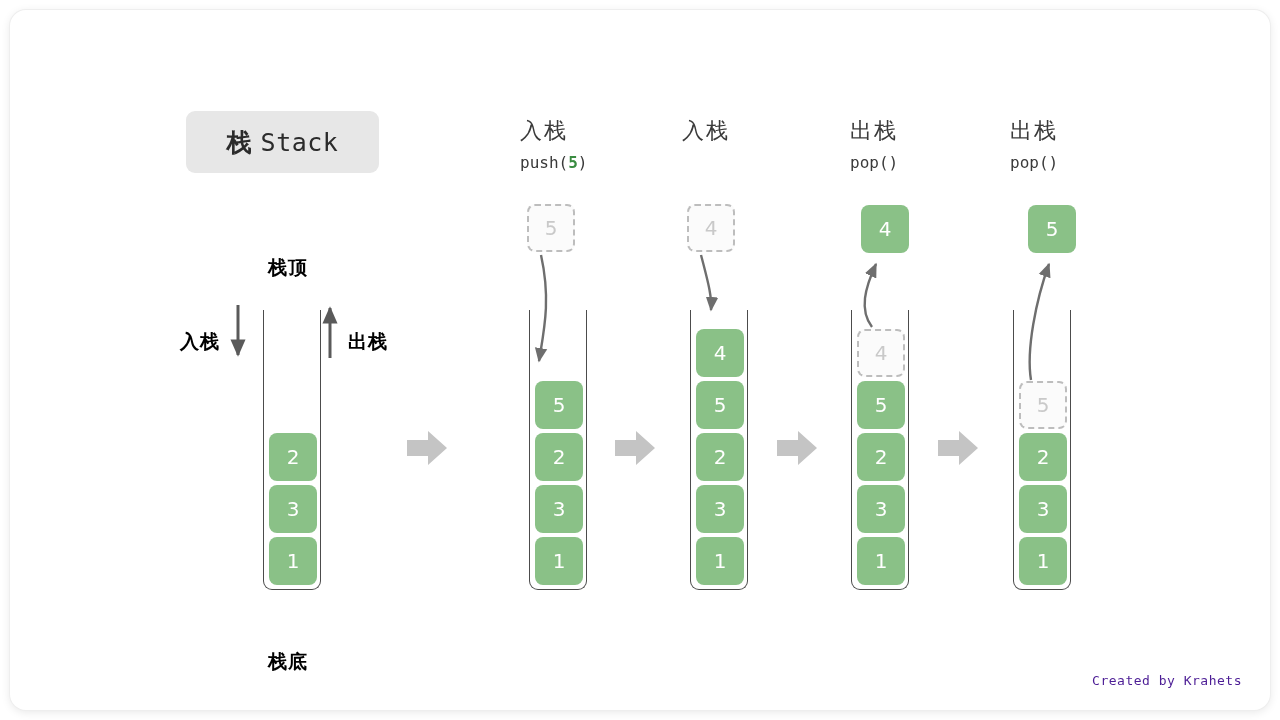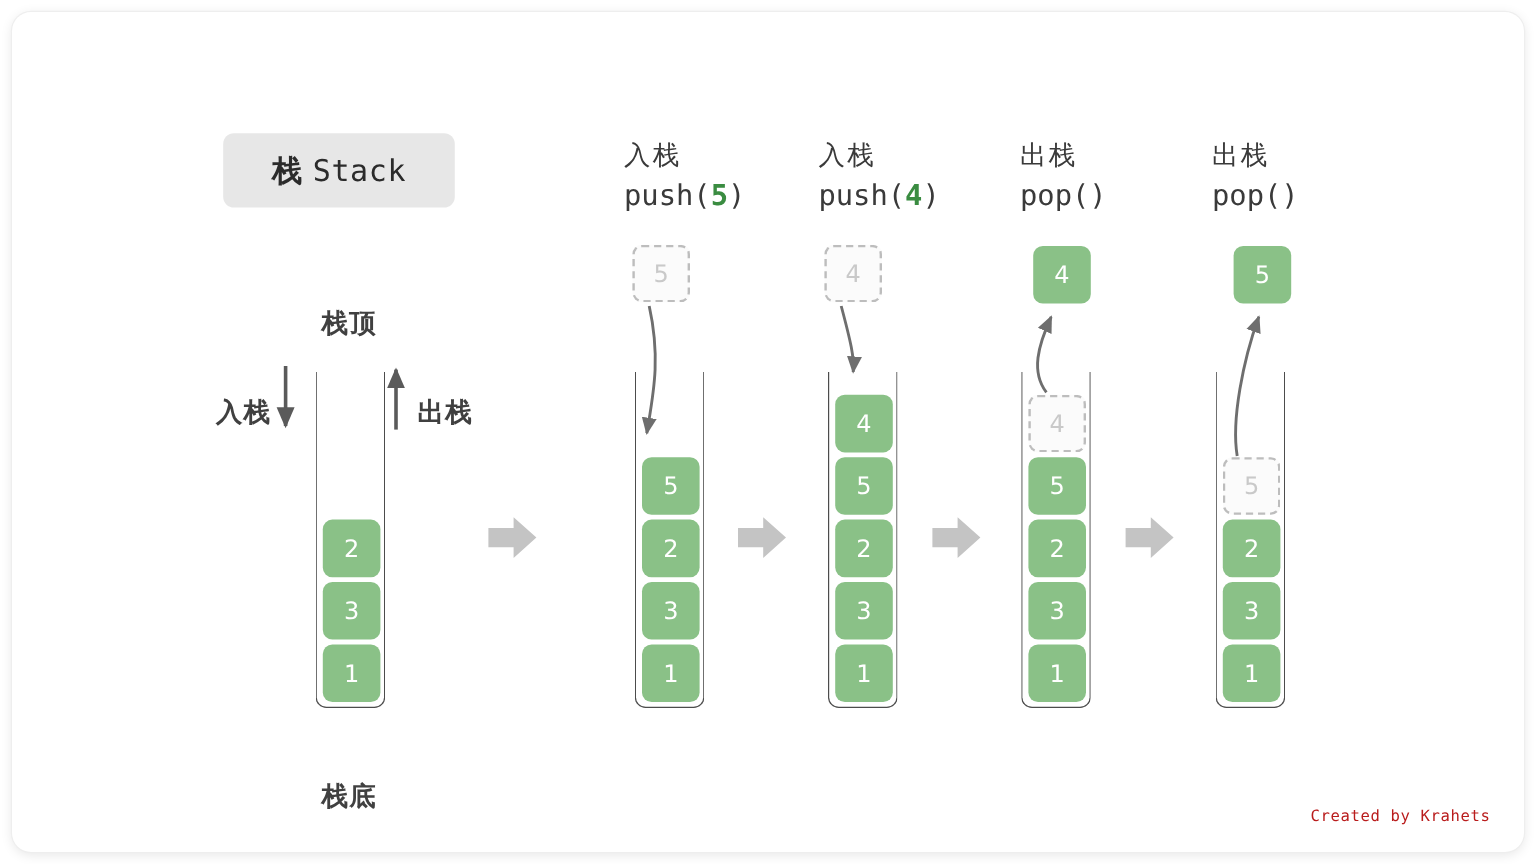--- a/index.html
+++ b/index.html
@@ -50,43 +50,43 @@
     font-size: 25px;
     color: #2b2b2b;
     margin-left: 8px;
     letter-spacing: 0.5px;
   }
 
   
   .cn-bold {
     position: absolute;
     font-family: Liberation Serif, serif;
-    font-size: 22px;
+    font-size: 19px;
     font-weight: bold;
-    color: #404040;
+    color: #000000;
     white-space: nowrap;
     letter-spacing: 1px;
   }
 
   .col-head {
     position: absolute;
     width: 160px;
     text-align: left;
     white-space: nowrap;
   }
   .col-head .line-cn {
     font-family: "DejaVu Sans", "Liberation Sans", sans-serif;
     font-size: 22px;
     color: #3a3a3a;
     letter-spacing: 2px;
     line-height: 30px;
   }
   .col-head .line-code {
     font-family: "DejaVu Sans Mono", "Liberation Mono", monospace;
-    font-size: 24px;
+    font-size: 16px;
     color: #3a3a3a;
     line-height: 34px;
   }
   .col-head .line-code .arg {
     color: #3a8c41;
     font-weight: bold;
   }
 
   
   .tube {
@@ -136,21 +136,21 @@
     pointer-events: none;
   }
 
   
   #watermark {
     position: absolute;
     right: 28px;
     bottom: 22px;
     font-family: "DejaVu Sans Mono", "Liberation Mono", monospace;
     font-size: 13px;
-    color: #b91c1c;
+    color: #4c1d95;
     letter-spacing: 0.5px;
     white-space: nowrap;
   }
 </style>
 </head>
 <body>
 
 <div id="canvas">
 
   <div id="title-chip">
@@ -181,21 +181,20 @@
   <div class="tube" style="left:519px; top:300px; height:280px;">
     <div class="wall"></div>
   </div>
   <div class="cell" style="left:525px; top:371px;">5</div>
   <div class="cell" style="left:525px; top:423px;">2</div>
   <div class="cell" style="left:525px; top:475px;">3</div>
   <div class="cell" style="left:525px; top:527px;">1</div>
 
   <div class="col-head" style="left:672px; top:106px;">
     <div class="line-cn">入栈</div>
-    <div class="line-code"><span>push(</span><span class="arg">4</span><span>)</span></div>
   </div>
   <div class="cell ghost" style="left:677px; top:194px;">4</div>
   <div class="tube" style="left:680px; top:300px; height:280px;">
     <div class="wall"></div>
   </div>
   <div class="cell" style="left:686px; top:319px;">4</div>
   <div class="cell" style="left:686px; top:371px;">5</div>
   <div class="cell" style="left:686px; top:423px;">2</div>
   <div class="cell" style="left:686px; top:475px;">3</div>
   <div class="cell" style="left:686px; top:527px;">1</div>

